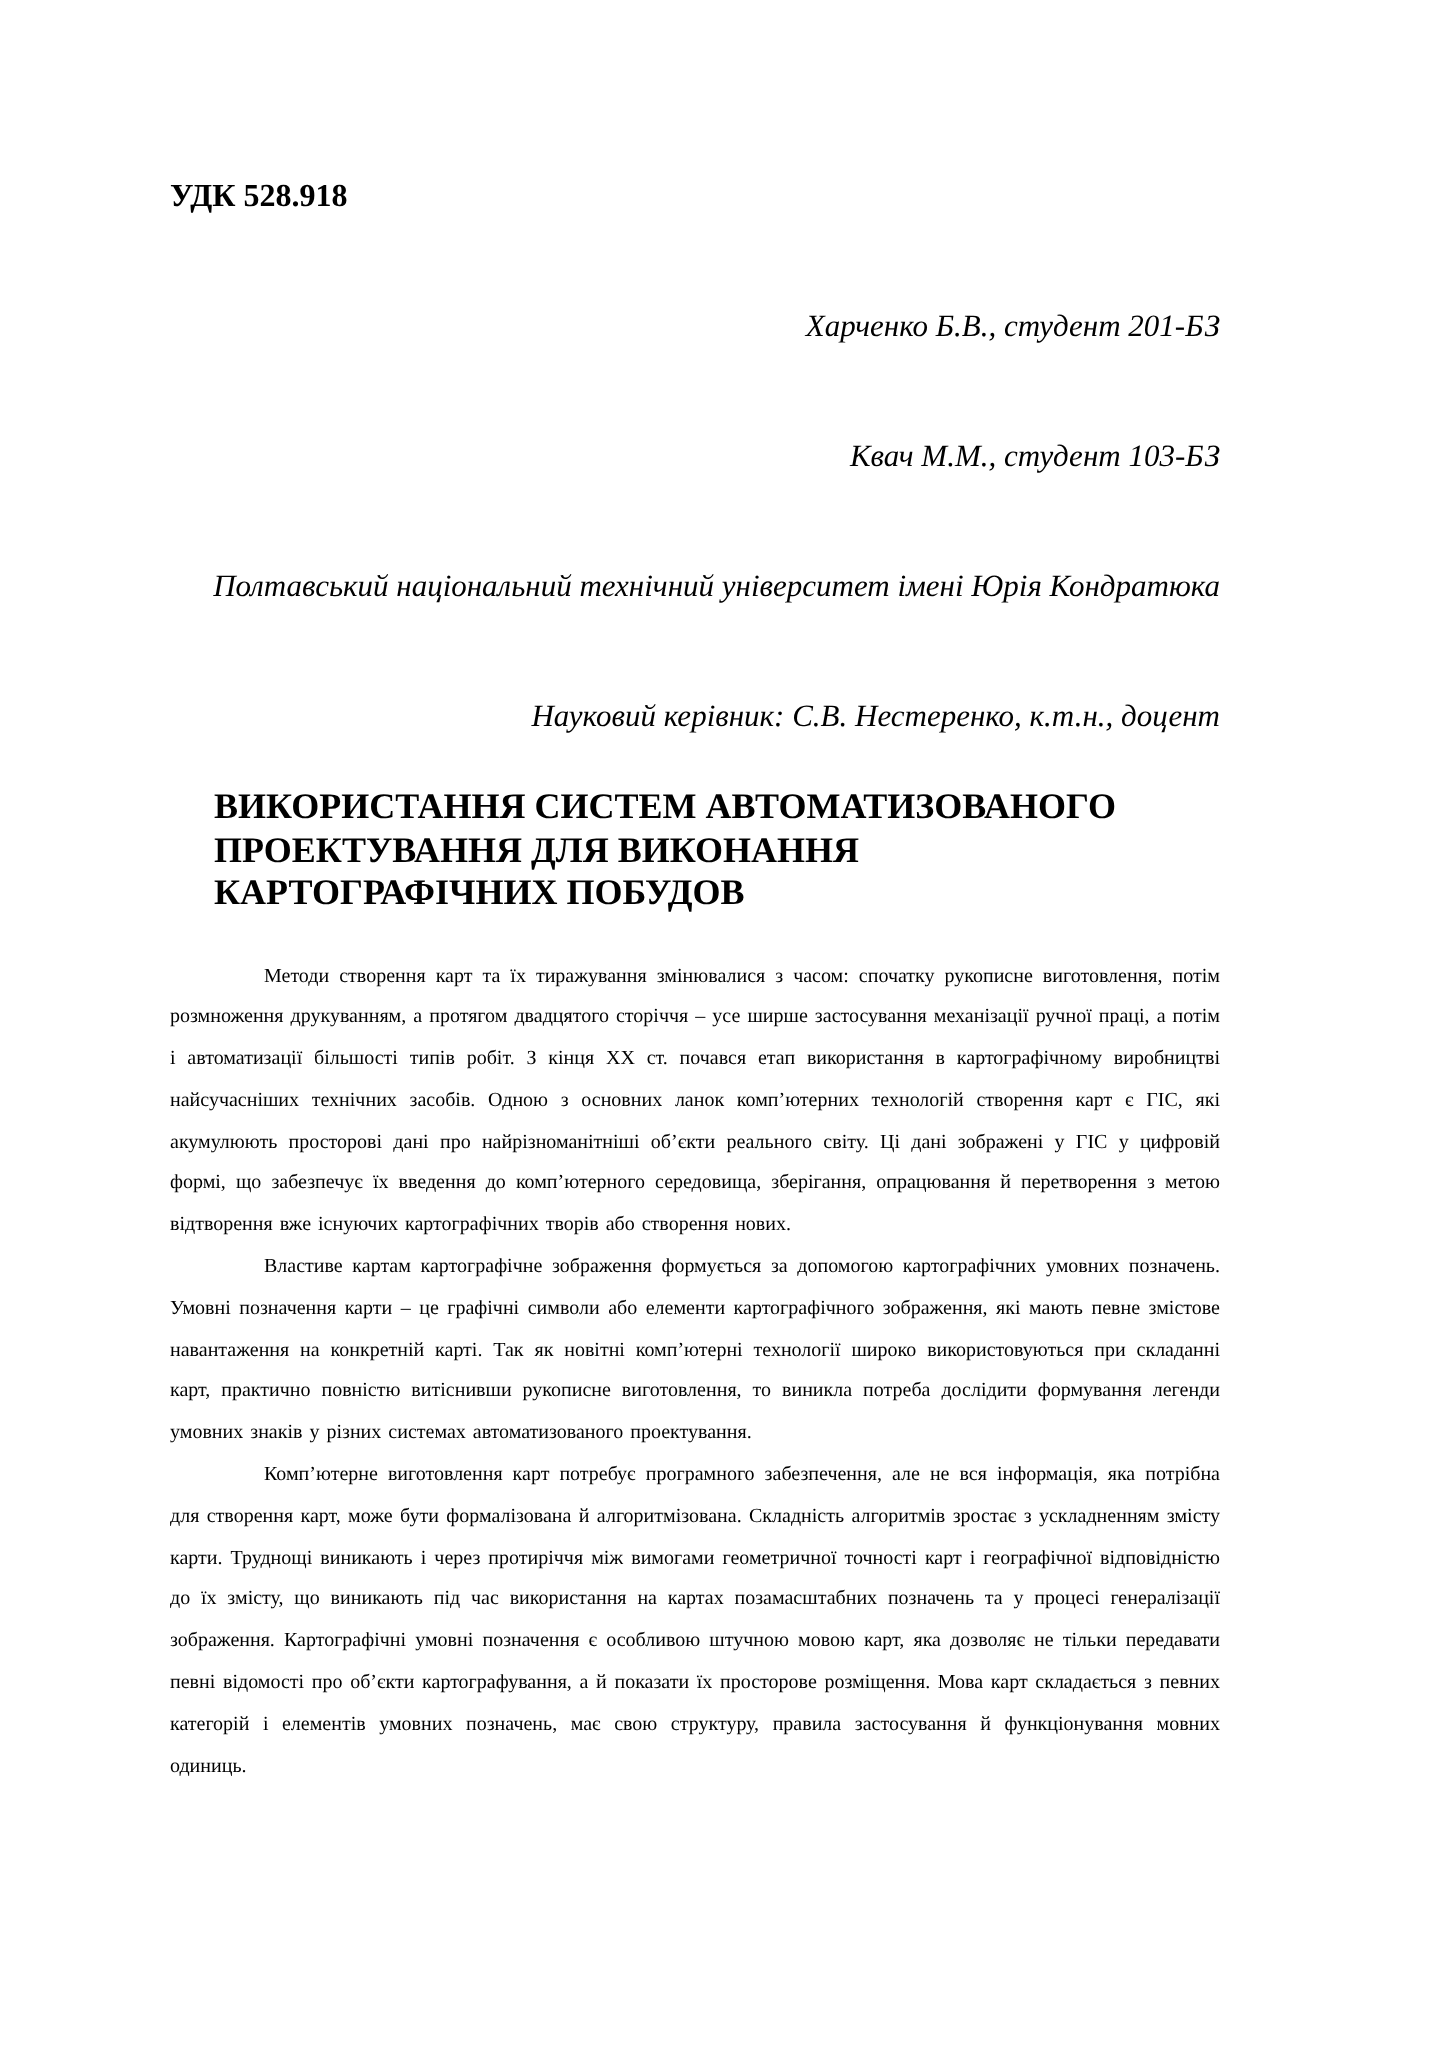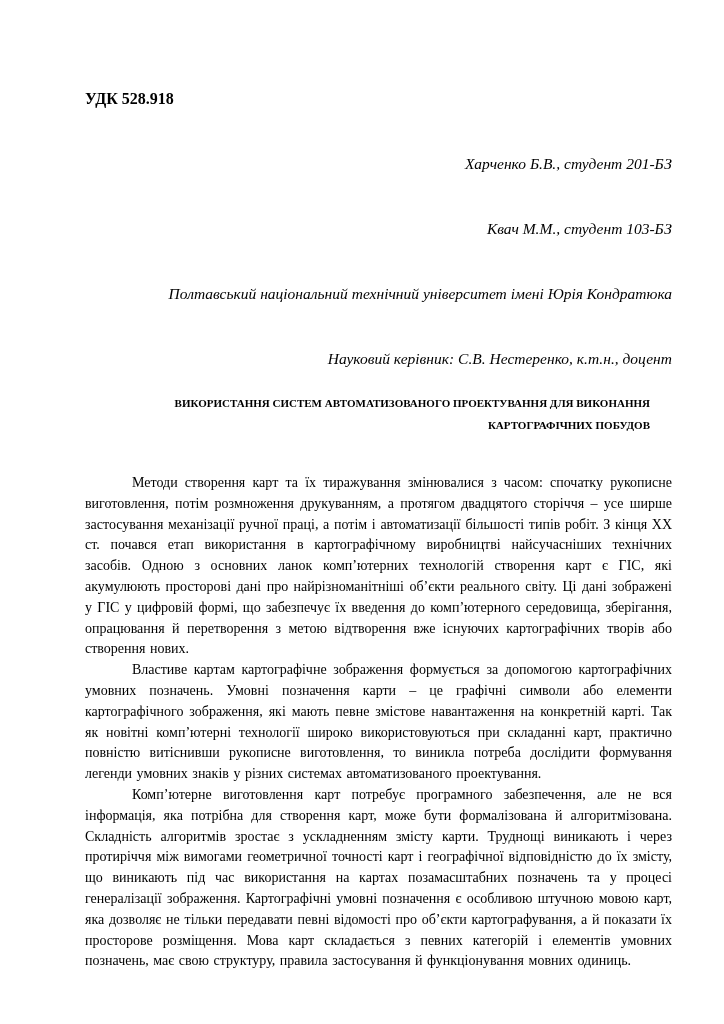--- a/index.html
+++ b/index.html
@@ -8,52 +8,52 @@
     padding: 0;
     background: #ffffff;
   }
   .page {
     position: relative;
     width: 724px;
     height: 1024px;
     background: #ffffff;
     color: #000000;
     font-family: "Liberation Serif", "DejaVu Serif", serif;
-    padding: 88px 52px 40px 85px;
+    padding: 88px 114px 40px 85px;
     overflow: hidden;
   }
   .udc {
     font-weight: bold;
     font-size: 16px;
     line-height: 21px;
     margin: 0 0 1px 0;
   }
   .byline {
     text-align: right;
     font-style: italic;
     font-size: 15.5px;
     line-height: 21px;
   }
   .byline-line {
     display: block;
     margin-top: 44px;
   }
   .article-title {
-    text-align: right;
+    text-align: left;
     font-weight: bold;
-    font-size: 11px;
+    font-size: 18px;
     line-height: 21.5px;
-    margin: 24px 0 37px 0;
+    margin: 24px 0 21px 0;
     padding: 0 22px;
   }
   .article-body p {
     margin: 0;
     text-align: justify;
     text-indent: 47px;
-    font-size: 14px;
+    font-size: 10px;
     line-height: 20.8px;
     word-spacing: 1px;
   }
 </style>
 </head>
 <body>
 
 <div class="page">
 
   <div class="udc">УДК 528.918</div>

